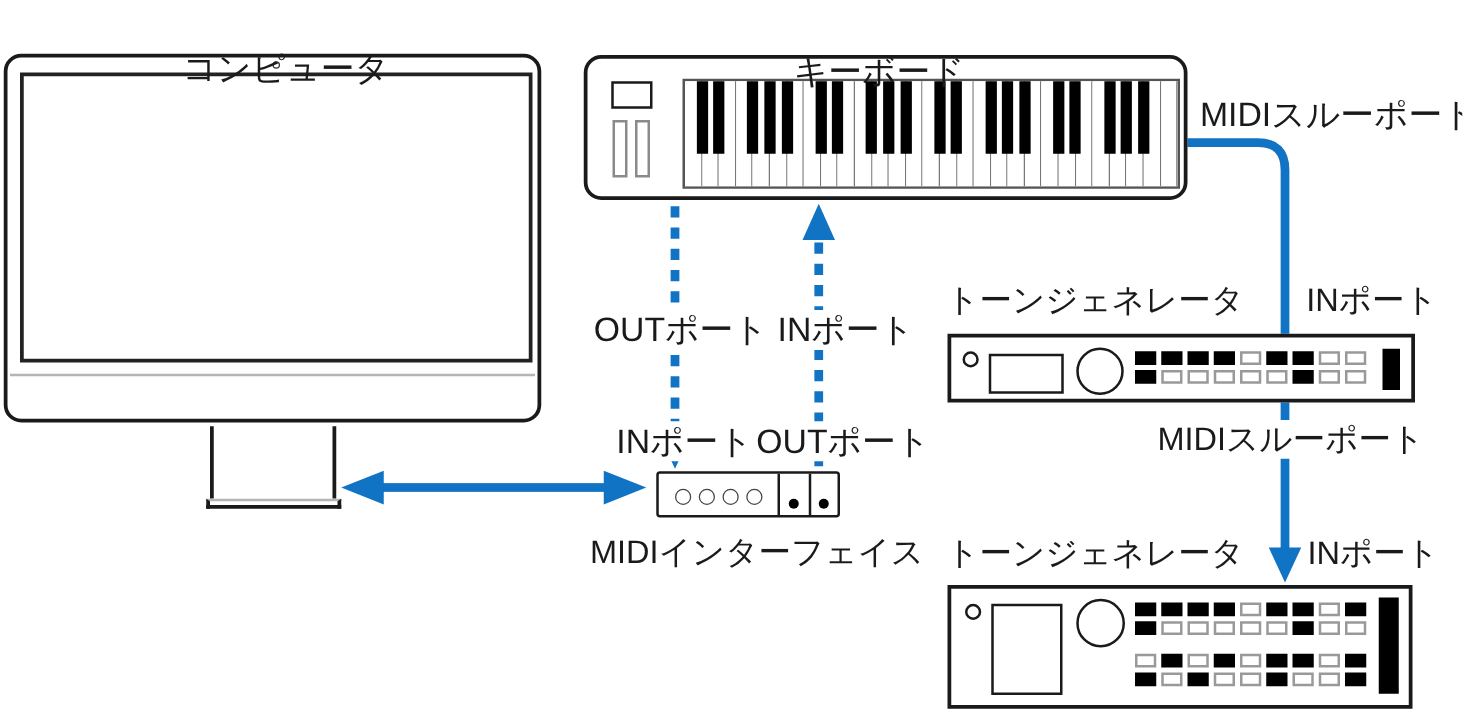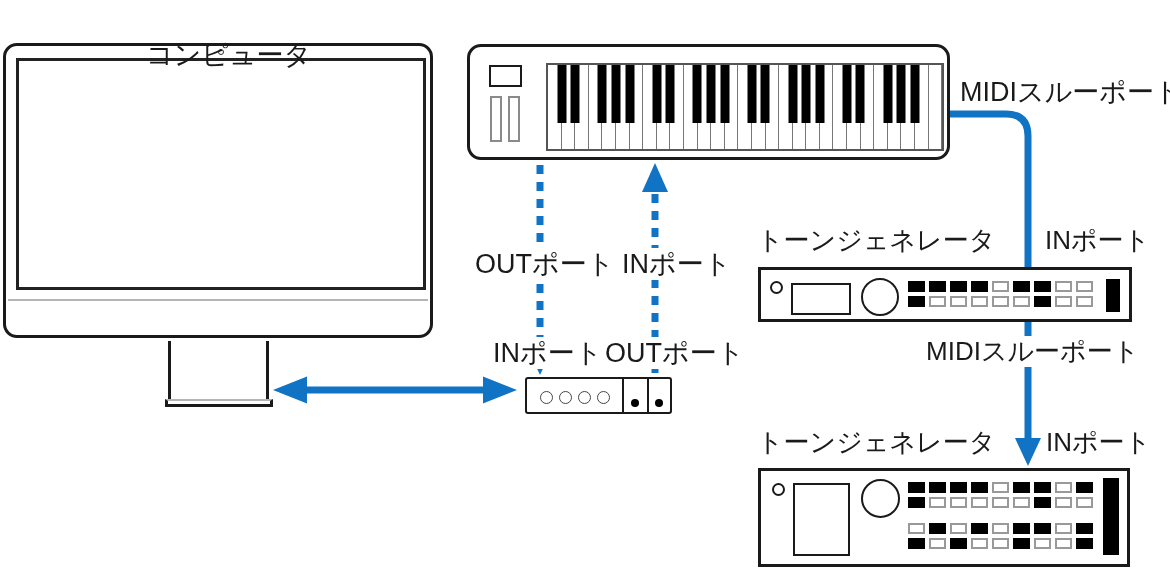--- a/index.html
+++ b/index.html
@@ -79,20 +79,21 @@
 
   <div class="lbl big" style="left:146px;top:4px;">コンピュータ</div>
   <div id="imac" class="abs">
     <div id="imac-camera" class="abs"></div>
     <div id="imac-screen" class="abs"></div>
     <div id="imac-chinline" class="abs"></div>
   </div>
   <div id="imac-stand" class="abs"></div>
   <div id="imac-base" class="abs"></div>
 
+  <div class="lbl big" style="left:635px;top:6px;">キーボード</div>
   <div id="kbd" class="abs">
     <div id="kbd-display" class="abs"></div>
     <div class="abs wheel" style="left:20px;"></div>
     <div class="abs wheel" style="left:38px;"></div>
     <div id="piano" class="abs">
         <div class="wkey"></div>
         <div class="wkey"></div>
         <div class="wkey"></div>
         <div class="wkey"></div>
         <div class="wkey"></div>
@@ -152,20 +153,21 @@
   <div id="iface" class="abs">
     <div class="abs port-circle" style="left:12.5px;"></div>
     <div class="abs port-circle" style="left:31.5px;"></div>
     <div class="abs port-circle" style="left:50.5px;"></div>
     <div class="abs port-circle" style="left:69.5px;"></div>
     <div class="abs iface-div" style="left:95px;"></div>
     <div class="abs iface-div" style="left:120px;"></div>
     <div class="abs iface-dot" style="left:104px;"></div>
     <div class="abs iface-dot" style="left:128px;"></div>
   </div>
+  <div class="lbl" style="left:472px;top:427px;">MIDIインターフェイス</div>
 
   <div class="lbl" style="left:757px;top:226px;">トーンジェネレータ</div>
   <div class="lbl" style="left:1045px;top:226px;">INポート</div>
   <div id="tg1" class="tg">
     <div class="abs led" style="left:9px;top:11px;width:13px;height:13px;"></div>
     <div class="abs tg-display" style="left:30px;top:13px;width:60px;height:32px;"></div>
     <div class="abs knob" style="left:100px;top:8px;width:38px;height:38px;"></div>
     <div id="tg1-buttons" class="abs" style="left:147px;top:11px;">
         <div class="btn-row">
           <span class="btn black"></span>

